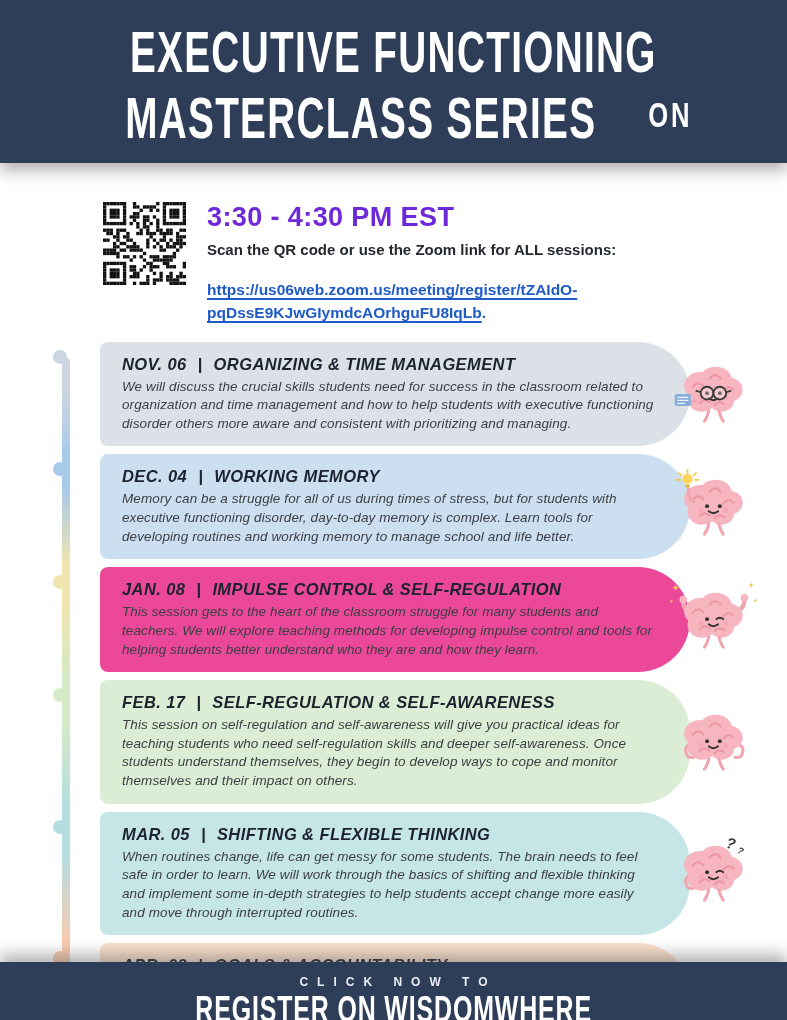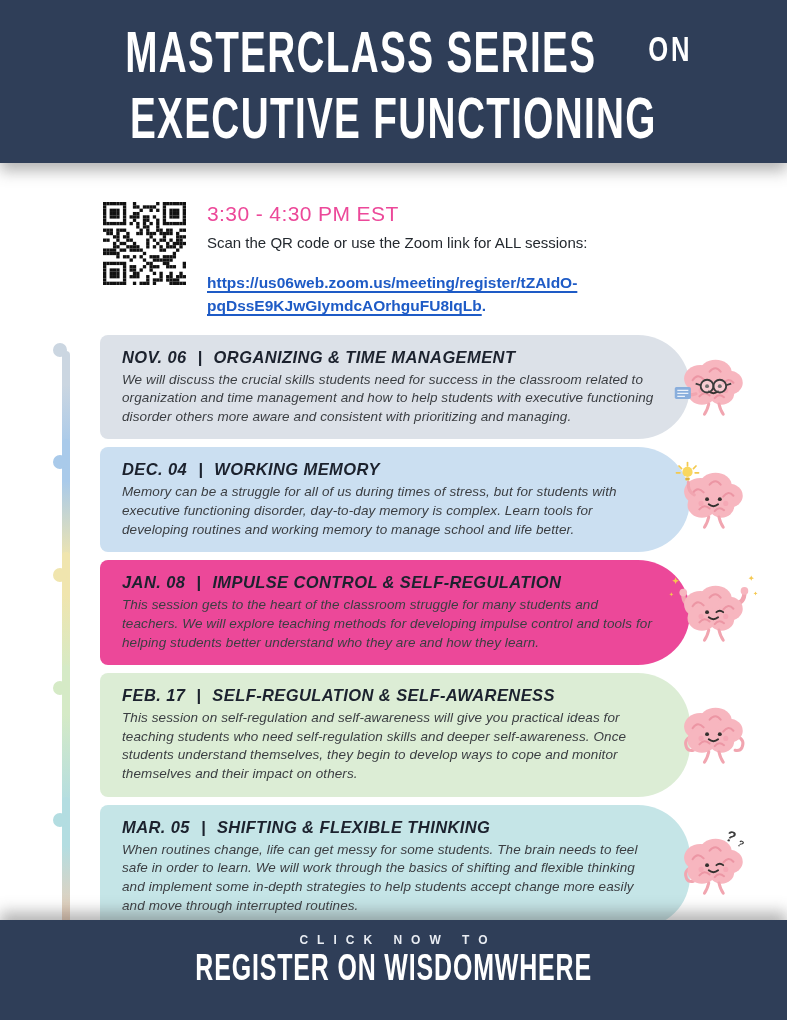--- a/index.html
+++ b/index.html
@@ -6,30 +6,30 @@
   html,body { background:#fff; }
   body { font-family:"Liberation Sans", sans-serif; }
   .page { position:relative; width:787px; height:1020px; margin:0 auto; background:#fff; overflow:hidden; }
 
   
   .banner { background:var(--navy); color:#fff; text-align:center; }
   .top-banner { height:163px; padding-top:24px; box-shadow:0 8px 14px rgba(90,90,90,.45); position:relative; z-index:5; }
   .hline { line-height:56px; white-space:nowrap; }
   .hbig { display:inline-block; font-weight:bold; font-size:44px; letter-spacing:1.5px; transform:scale(.88,1.32); transform-origin:center; }
   .hsmall { display:inline-block; font-weight:bold; font-size:27px; letter-spacing:3px; margin-left:18px; transform:scale(.95,1.32); transform-origin:center bottom; vertical-align:baseline; }
-  .bottom-banner { position:absolute; left:0; right:0; bottom:0; height:100px; padding-top:13px; box-shadow:0 -8px 14px rgba(90,90,90,.45); z-index:5;margin-top:12px; }
+  .bottom-banner { position:absolute; left:0; right:0; bottom:0; height:58px; padding-top:13px; box-shadow:0 -8px 14px rgba(90,90,90,.45); z-index:5;margin-top:12px; }
   .click-now { font-size:12px; font-weight:bold; letter-spacing:9px; color:#e9edf3; margin-left:9px; }
   .register { margin-top:4px; }
   .register span { display:inline-block; font-weight:bold; font-size:29px; letter-spacing:1px; transform:scale(.86,1.3); transform-origin:center; white-space:nowrap; }
 
   
   .info-row { display:flex; margin:39px 0 0 103px; gap:21px; }
   .qr-box { width:83px; height:83px; flex:none; }
-  .time { font-size:21px; font-weight:normal; color:#ec4899; letter-spacing:.4px; }
-  .instruction { font-size:15px; font-weight:normal; color:#24292f; margin-top:8px; }
+  .time { font-size:27px; font-weight:bold; color:#6d28d9; letter-spacing:.4px; }
+  .instruction { font-size:15px; font-weight:bold; color:#24292f; margin-top:8px; }
   .zoom-link { display:block; font-size:15.5px; font-weight:bold; color:var(--link); margin-top:20px; line-height:1.5; text-decoration:none; }
   .zoom-link .ul { text-decoration:underline; text-decoration-thickness:1.5px; text-underline-offset:2.5px; }
 
   
   .sessions { margin-top:17px; }
   .session-row { display:flex; margin-bottom:8px; position:relative; }
   .timeline-cell { width:100px; flex:none; position:relative; }
   .tl-line { position:absolute; left:62px; width:8px; top:-8px; bottom:-8px; border-radius:4px;
              background:linear-gradient(to bottom, var(--marker) 35%, var(--marker-next) 100%); }
   .session-row:first-child .tl-line { top:16px; }
@@ -78,22 +78,22 @@
       <circle cx="68" cy="49" r="4.2" fill="#F7B6BF"></circle>
       <path d="M64 49 q4 -3.5 8 0" stroke="#33302E" stroke-width="2.2" fill="none" stroke-linecap="round"></path>
     </g>
     <path id="spark" d="M0 -4 L1.2 -1.2 4 0 1.2 1.2 0 4 -1.2 1.2 -4 0 -1.2 -1.2 Z" fill="#F5C84F"></path>
   </defs>
 </svg>
 
 <div class="page">
 
   <header class="banner top-banner">
+    <div class="hline"><span class="hbig">EXECUTIVE FUNCTIONING</span></div>
     <div class="hline"><span class="hbig">MASTERCLASS SERIES</span><span class="hsmall">ON</span></div>
-    <div class="hline"><span class="hbig">EXECUTIVE FUNCTIONING</span></div>
   </header>
 
   <section class="info-row">
     <div class="qr-box">
       <svg viewBox="0 0 83 83" id="qrsvg">
           <rect width="83" height="83" fill="#fff"></rect>
           <g id="qrgrid">
             <rect x="29.88" y="0.00" width="3.32" height="3.32" fill="#111"></rect>
             <rect x="53.12" y="0.00" width="3.32" height="3.32" fill="#111"></rect>
             <rect x="29.88" y="3.32" width="3.32" height="3.32" fill="#111"></rect>

